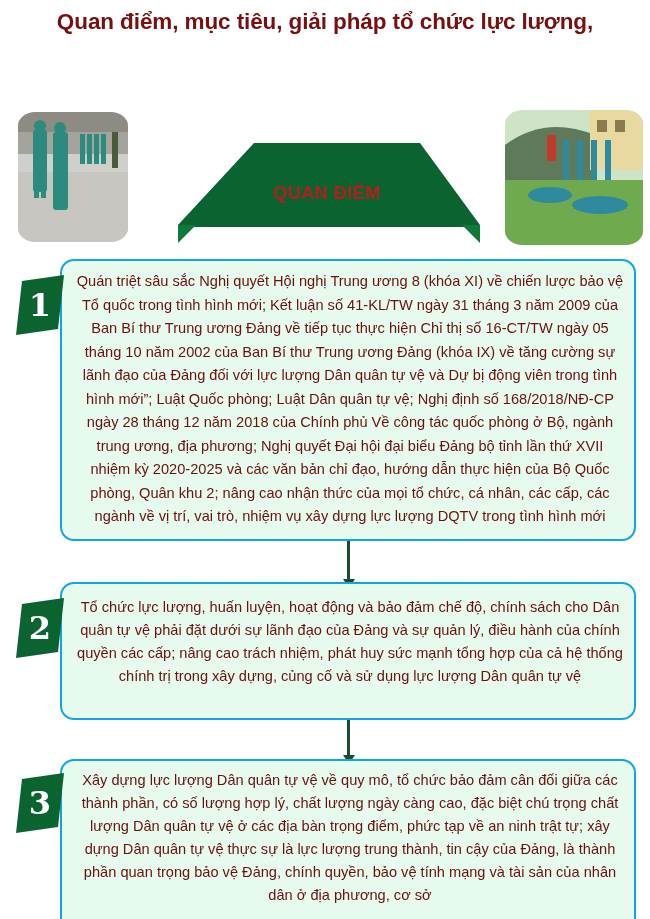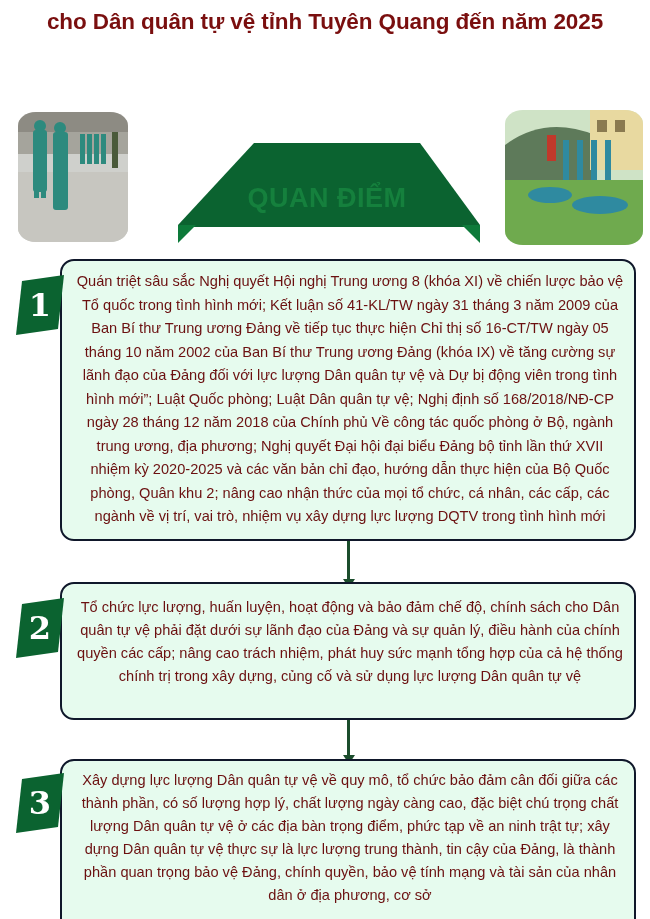--- a/index.html
+++ b/index.html
@@ -6,40 +6,40 @@
   body { width:650px; height:919px; background:#ffffff; position:relative; overflow:hidden;
          font-family:"Liberation Sans", sans-serif; }
   .title { position:absolute; left:0; top:6px; width:650px; text-align:center;
            color:#7a0f0f; font-weight:bold; font-size:22.5px; line-height:31px; letter-spacing:-0.1px; }
   .photo { position:absolute; top:112px; width:110px; height:130px; overflow:hidden;
            border-radius:18px / 14px; }
   .photo-left { left:18px; }
   .photo-right { left:505px; width:138px; top:110px; height:135px; }
   .banner { position:absolute; left:170px; top:143px; width:314px; height:125px; }
   .banner-text { position:absolute; left:170px; top:183px; width:314px; text-align:center;
-                 color:#15803d; font-weight:bold; font-size:27px; letter-spacing:0.5px; }
+                 color:#b91c1c; font-weight:bold; font-size:18px; letter-spacing:0.5px; }
   .box { position:absolute; left:60px; width:576px; background:#e6fbee;
-         border:2px solid #0f172a; border-radius:14px; box-sizing:border-box; }
+         border:2px solid #0ea5e9; border-radius:14px; box-sizing:border-box; }
   .box-text { color:#6b1010; font-size:14.6px; line-height:23.5px; text-align:center;
               padding:0 10px 0 14px; }
   .badge { position:absolute; width:48px; height:60px; }
   .badge svg { position:absolute; left:0; top:0; }
   .badge-num { position:absolute; left:0; top:0; width:48px; height:60px; display:flex;
                align-items:center; justify-content:center; color:#ffffff;
                font-family:"DejaVu Serif", serif; font-weight:bold; font-size:32px; }
   .connector { position:absolute; left:347px; width:3px; background:#1b4d2c; }
   .arrowhead { position:absolute; left:343px; width:0; height:0;
                border-left:6px solid transparent; border-right:6px solid transparent;
                border-top:9px solid #1b4d2c; }
 </style>
 </head>
 <body>
 
 <div class="title">
-  <div>cho Dân quân tự vệ tỉnh Tuyên Quang đến năm 2025</div>
+  <div>Quan điểm, mục tiêu, giải pháp tổ chức lực lượng,</div>
 </div>
 
 <div class="photo photo-left">
   <svg width="110" height="130" viewBox="0 0 110 130">
     <rect width="110" height="130" fill="#cfd0cc"></rect>
     <rect width="110" height="30" fill="#8d8b83"></rect>
     <rect x="0" y="20" width="110" height="22" fill="#a5a49c"></rect>
     <rect x="0" y="60" width="110" height="70" fill="#c7c6c0"></rect>
     <g fill="#2d8a7e">
       <circle cx="22" cy="14" r="6"></circle>

